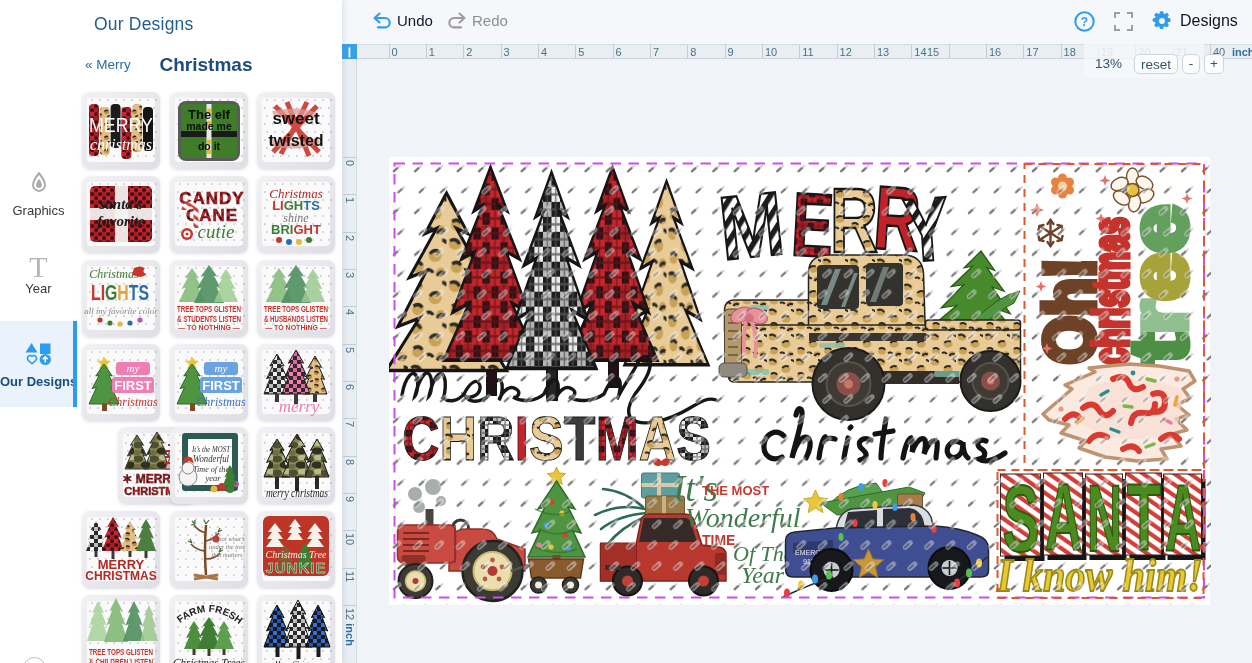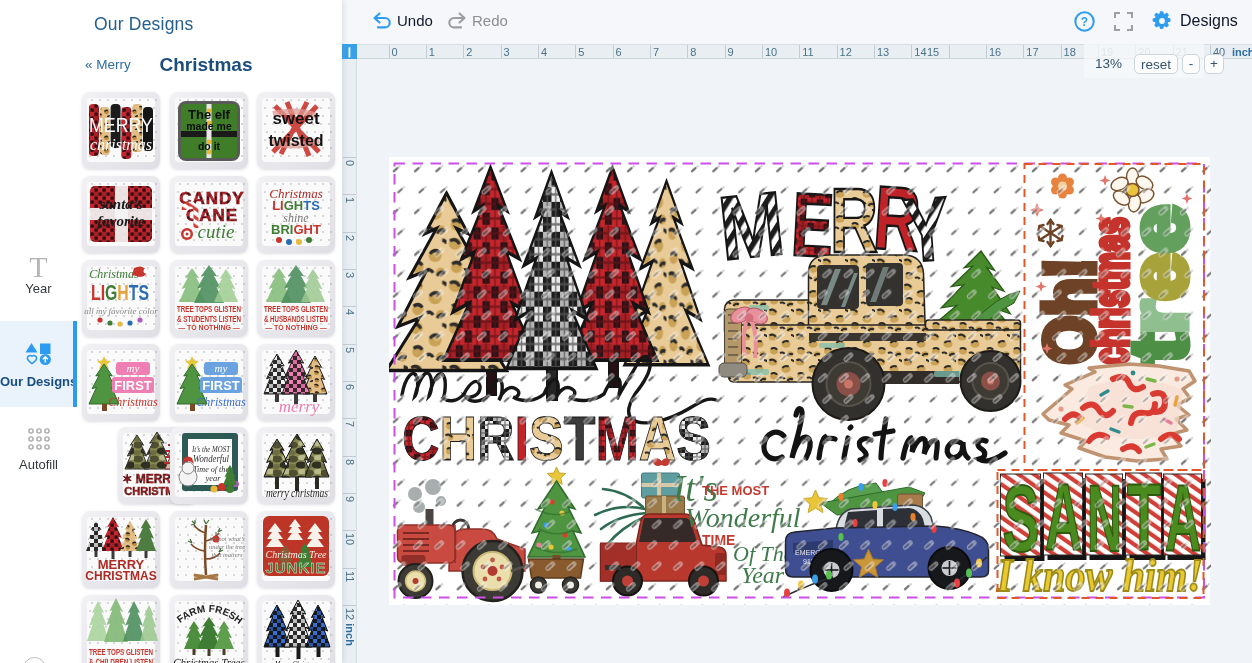--- a/index.html
+++ b/index.html
@@ -2473,47 +2473,38 @@
           <ellipse cx="3" cy="11.5" rx="4" ry="2.6" fill="#6e6e41"></ellipse>
       </pattern>
       <pattern id="candys" width="7" height="7" patternUnits="userSpaceOnUse" patternTransform="rotate(-55)">
         <rect width="7" height="7" fill="#ffffff"></rect>
           <rect width="3.2" height="7" fill="#d04038"></rect>
       </pattern>
     </defs>
   </svg>
 
   <div id="sidebar">
+    <div class="sb-item" style="top:170px;">
+      <svg width="26" height="26" viewBox="0 0 24 24" style="margin-bottom:3px;">
+        <path d="M12 3 C12 3 6.5 9.5 6.5 13.8 A5.5 5.5 0 0 0 17.5 13.8 C17.5 9.5 12 3 12 3 Z" fill="none" stroke="#ababab" stroke-width="1.8"></path>
+        <path d="M12 8 C12 8 9.3 11.6 9.3 13.9 A2.7 2.7 0 0 0 14.7 13.9 C14.7 11.6 12 8 12 8 Z" fill="#ababab"></path>
+      </svg>
+      <div class="sb-label">Graphics</div>
+    </div>
     <div class="sb-item" style="top:253px;">
       <div style="font-family:'Liberation Serif',serif;font-size:30px;color:#b5b5b5;line-height:28px;">T</div>
       <div class="sb-label">Year</div>
     </div>
     <div class="sb-item sb-active" style="top:321px;height:86px;padding-top:21px;">
       <div class="sb-bar"></div>
       <svg width="30" height="24" viewBox="0 0 30 24">
         <path d="M7.5 1 L13.5 10.5 H1.5 Z" fill="#2d9cf0"></path>
         <rect x="16" y="1.5" width="10.5" height="10.5" fill="#2d9cf0"></rect>
         <path d="M8 14.2 c-1.6-1.5-4.6-.4-4.6 2 0 2.2 2.7 3.8 4.6 5.3 1.9-1.5 4.6-3.1 4.6-5.3 0-2.4-3-3.5-4.6-2z" fill="none" stroke="#2d9cf0" stroke-width="1.6"></path>
         <circle cx="21.3" cy="17.5" r="5.6" fill="#2d9cf0"></circle>
         <path d="M21.3 20.5 V15 M18.8 17.2 l2.5-2.5 2.5 2.5" stroke="#fff" stroke-width="1.5" fill="none"></path>
       </svg>
       <div class="sb-label" style="margin-top:4px;font-size:13px;white-space:nowrap;">Our Designs</div>
     </div>
-    <div class="sb-item" style="top:427px;">
-      <svg width="24" height="24" viewBox="0 0 24 24" style="margin-bottom:2px;">
-        <g fill="none" stroke="#a9a9a9" stroke-width="1.4">
-          <circle cx="4" cy="4" r="2.1"></circle>
-            <circle cx="12" cy="4" r="2.1"></circle>
-            <circle cx="20" cy="4" r="2.1"></circle>
-          <circle cx="4" cy="12" r="2.1"></circle>
-            <circle cx="12" cy="12" r="2.1"></circle>
-            <circle cx="20" cy="12" r="2.1"></circle>
-          <circle cx="4" cy="20" r="2.1"></circle>
-            <circle cx="12" cy="20" r="2.1"></circle>
-            <circle cx="20" cy="20" r="2.1"></circle>
-        </g>
-      </svg>
-      <div class="sb-label">Autofill</div>
-    </div>
     <div id="helpcirc"></div>
   </div>
 
 </div>
 
 </body></html>

